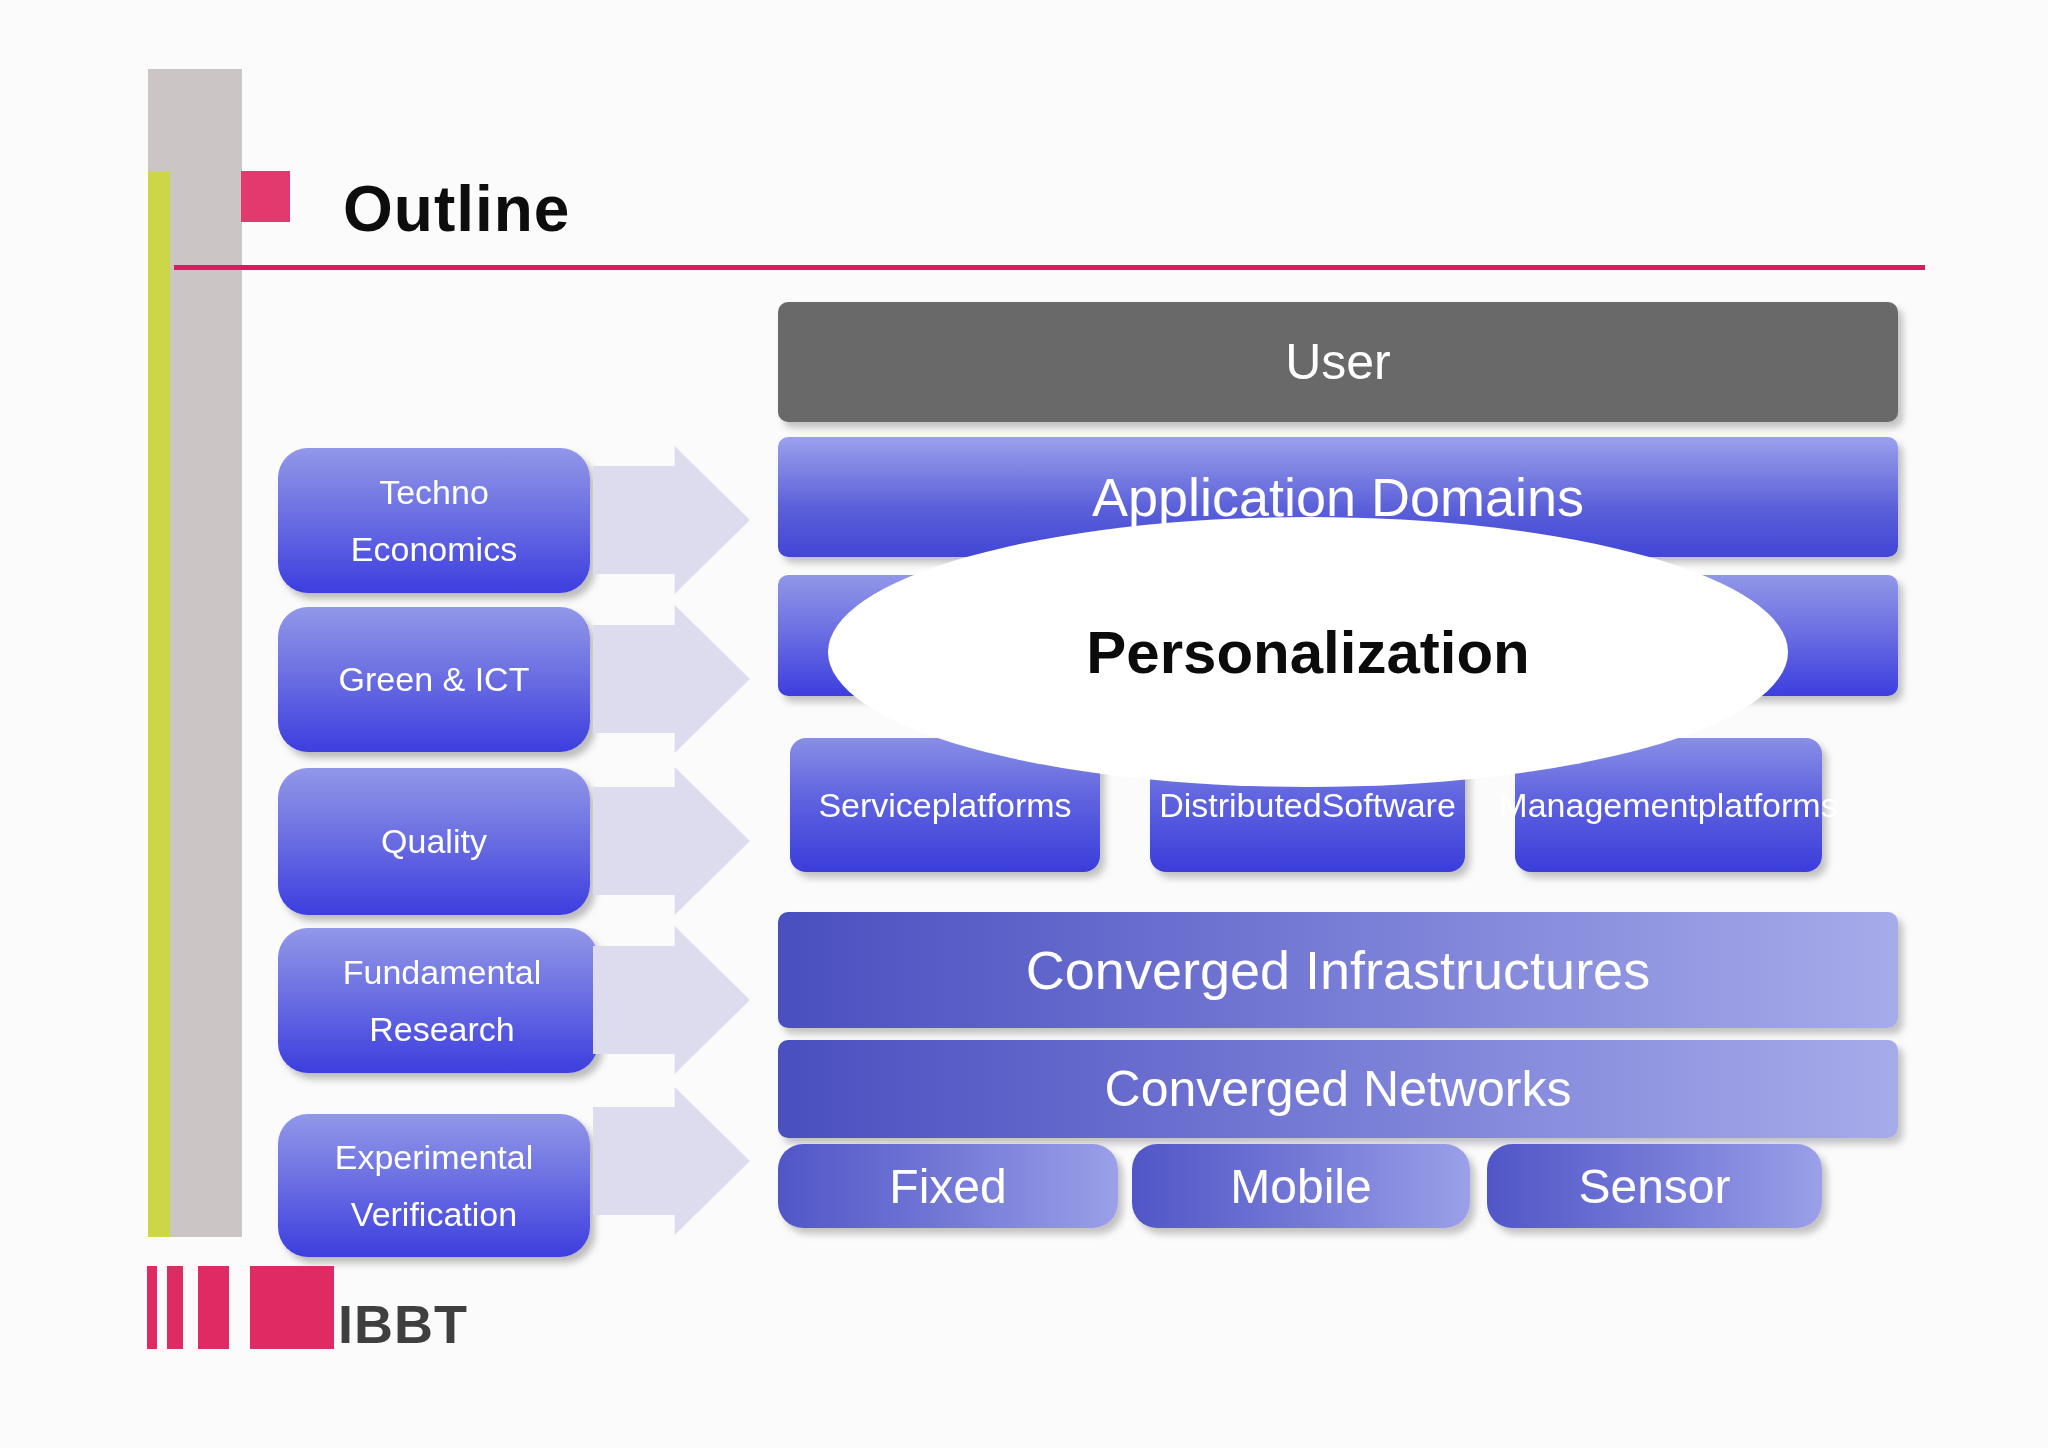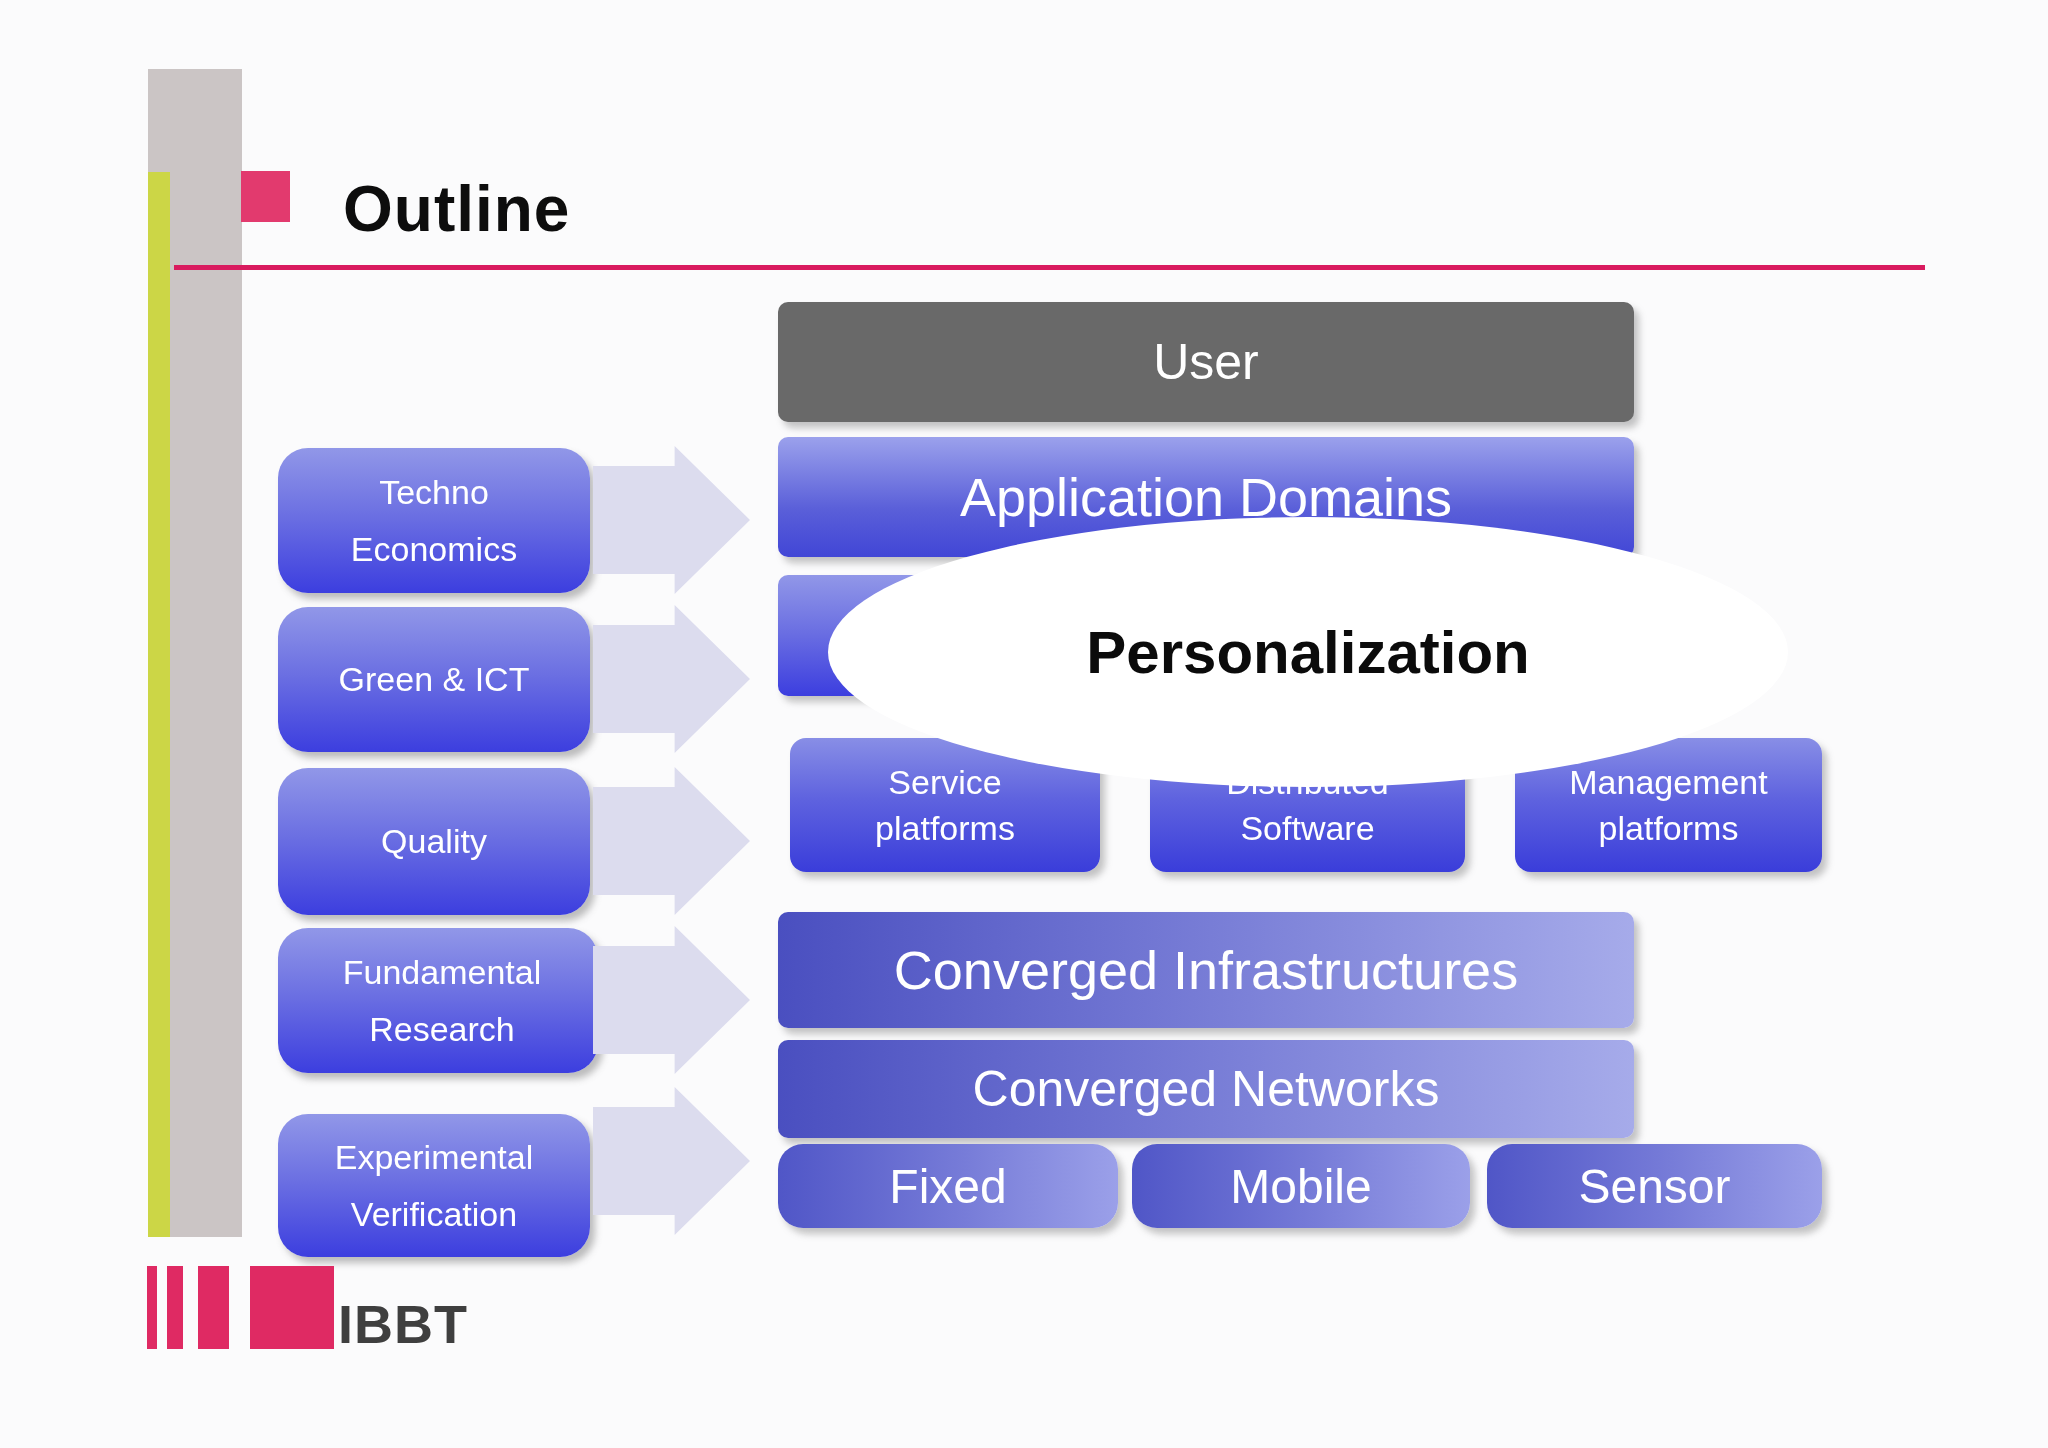--- a/index.html
+++ b/index.html
@@ -28,34 +28,34 @@
     color:#fff;font-size:34px;line-height:57px;text-align:center;
   }
   .lbox span{display:block;}
   
   .arrow{
     left:593px;width:157px;height:148px;background:#dcdcee;
     clip-path:polygon(0 13.5%,52% 13.5%,52% 0,100% 50%,52% 100%,52% 86.5%,0 86.5%);
   }
   
   .bar{
-    left:778px;width:856px;border-radius:10px;
+    left:778px;width:1120px;border-radius:10px;
     display:flex;align-items:center;justify-content:center;
     color:#fff;box-shadow:5px 6px 7px rgba(110,110,110,.4);
   }
   .bar-user{top:302px;height:120px;background:#696969;font-size:50px;}
   .bar-appdom{top:437px;height:120px;font-size:54px;
     background:linear-gradient(180deg,#9ba1ec 0%,#5a5fd9 60%,#4146d6 100%);}
   .bar-hidden{top:575px;height:121px;
     background:linear-gradient(180deg,#9197e8 0%,#6a6ee2 48%,#3c3edf 100%);}
   .pbox{
     top:738px;height:134px;border-radius:16px;
     background:linear-gradient(180deg,#888ee6 0%,#5f63df 45%,#3a3dda 100%);
     box-shadow:5px 6px 7px rgba(110,110,110,.4);
-    display:flex;flex-direction:column;align-items:center;justify-content:center;
+    display:flex;flex-direction:row;align-items:center;justify-content:center;
     color:#fff;font-size:34px;line-height:46px;text-align:center;
   }
   .pbox span{display:block;}
   .ellipse{
     left:828px;top:517px;width:960px;height:270px;border-radius:50%;
     background:#ffffff;
   }
   .personalization{
     left:828px;top:517px;width:960px;height:270px;
     display:flex;align-items:center;justify-content:center;

